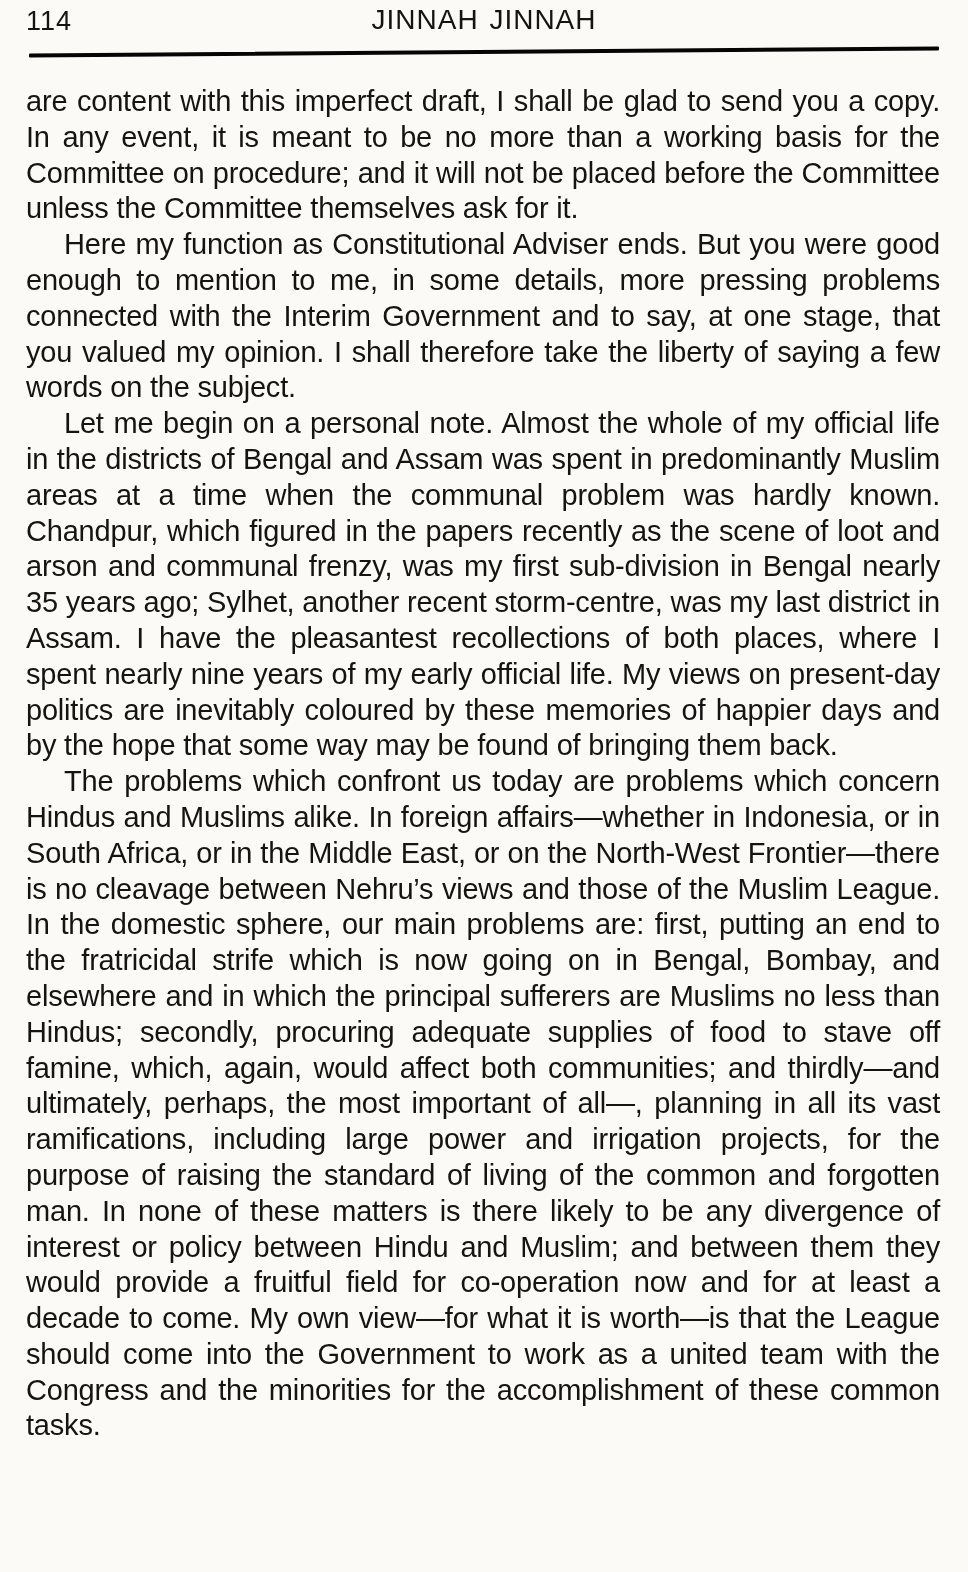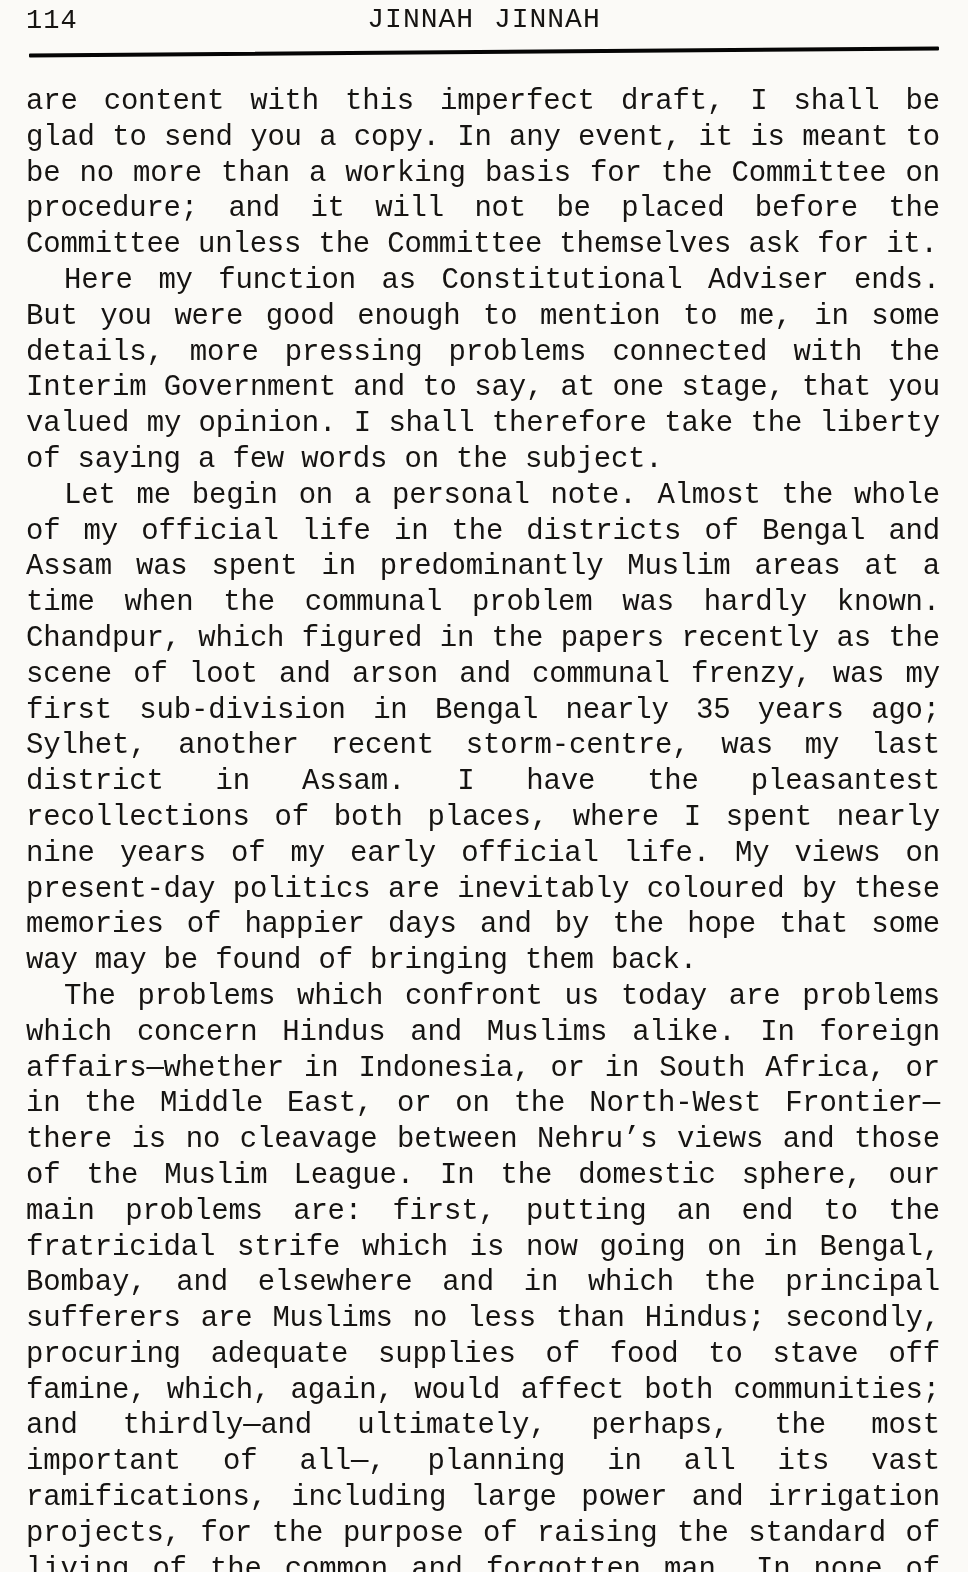--- a/index.html
+++ b/index.html
@@ -7,21 +7,21 @@
     padding: 0;
     background: #e9e7e2;
   }
   .page {
     position: relative;
     width: 968px;
     height: 1572px;
     margin: 0 auto;
     background: #fbfaf7;
     color: #161412;
-    font-family: Liberation Mono, monospace;
+    font-family: Liberation Sans, sans-serif;
     overflow: hidden;
     box-sizing: border-box;
   }
   .running-head {
     position: relative;
     height: 40px;
     padding: 6px 26px 0 26px;
   }
   .page-number {
     position: absolute;

